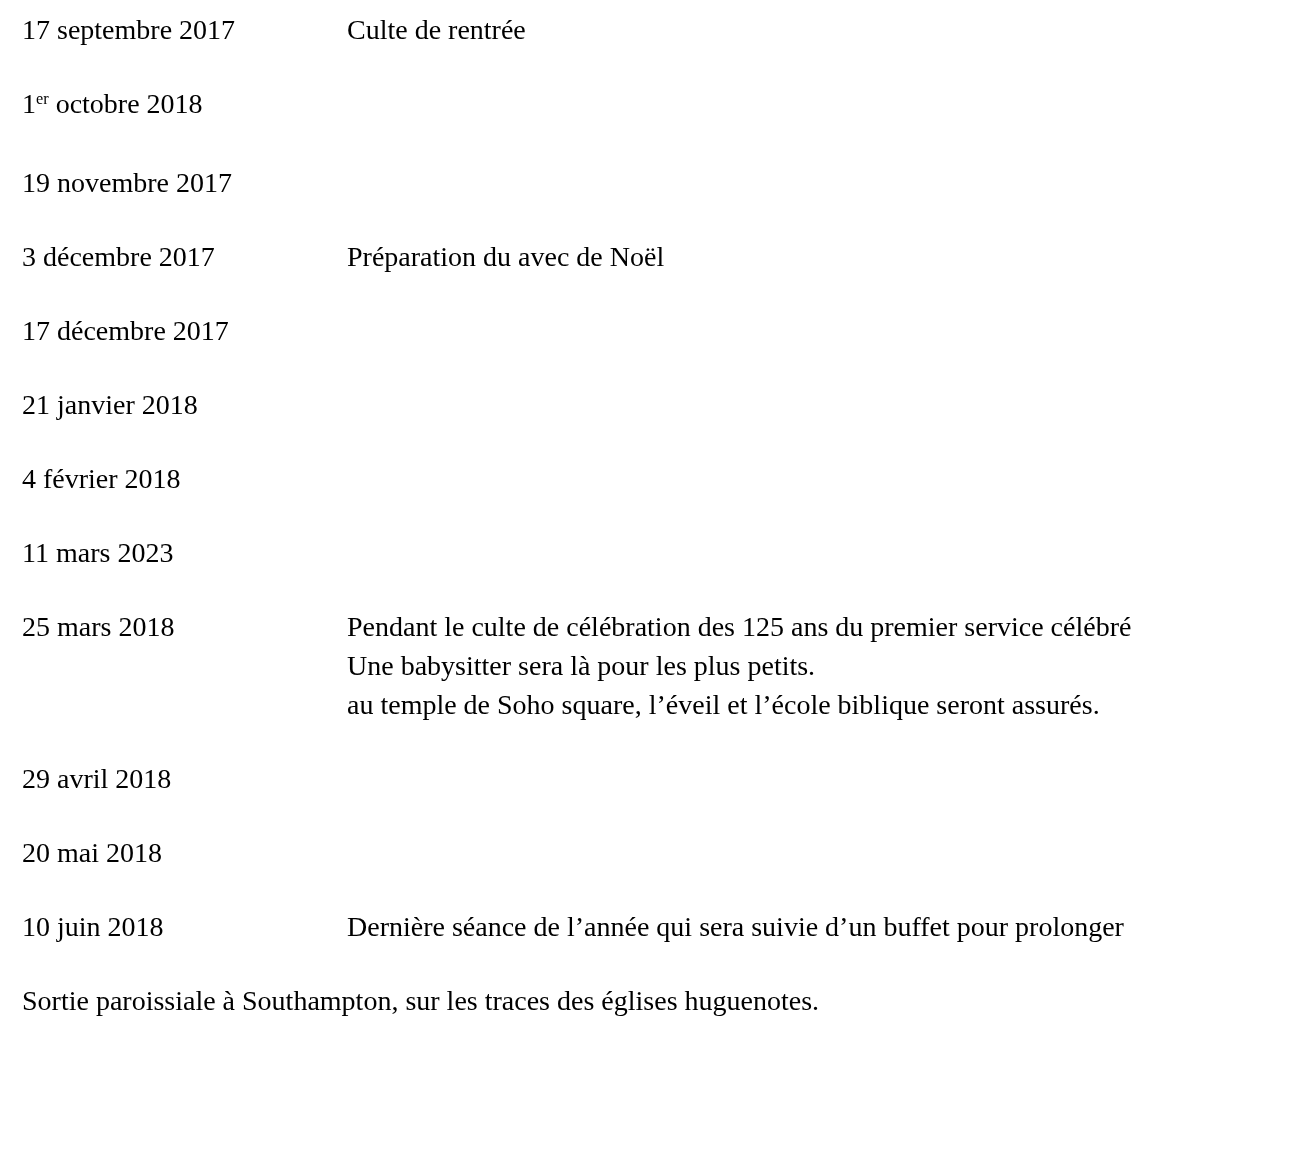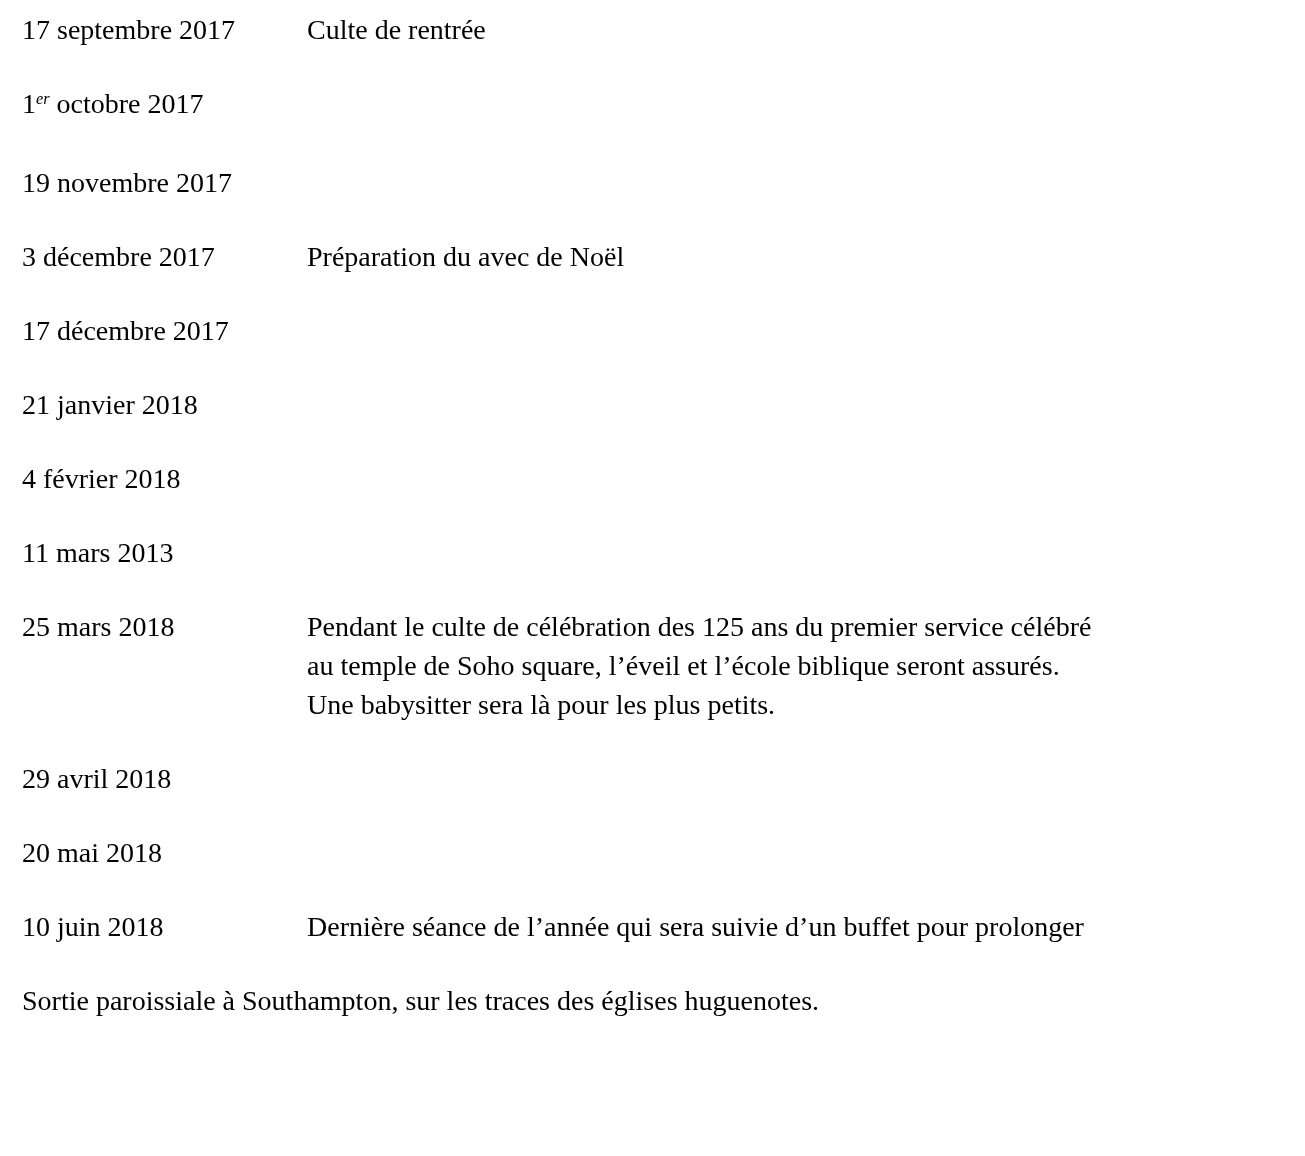--- a/index.html
+++ b/index.html
@@ -17,54 +17,54 @@
     padding: 10px 0 0 22px;
     font-family: "Liberation Serif", "DejaVu Serif", serif;
     font-size: 28px;
     line-height: 39px;
     color: #000000;
   }
   .row {
     display: flex;
     align-items: flex-start;
     margin-bottom: 35px;
+    gap: 40px;
   }
   .date {
     flex: 0 0 285px;
     white-space: nowrap;
   }
   .desc {
     flex: 1 1 auto;
     min-width: 0;
   }
   .line {
     white-space: nowrap;
   }
   .sup {
     font-size: 0.58em;
     vertical-align: baseline;
     position: relative;
     top: -0.55em;
-    font-style: italic;
   }
 </style>
 </head>
 <body>
 
 <div class="page">
 
   <div class="row">
     <div class="date">17 septembre 2017</div>
     <div class="desc">
       <div class="line">Culte de rentrée</div>
     </div>
   </div>
 
   <div class="row">
-    <div class="date"><span>1</span><span class="sup">er</span><span> octobre 2017</span></div>
+    <div class="date"><span>1</span><span class="sup">er</span><span> octobre 2018</span></div>
     <div class="desc"></div>
   </div>
 
 
   <div class="row">
     <div class="date">19 novembre 2017</div>
     <div class="desc"></div>
   </div>
 
   <div class="row">
@@ -82,30 +82,30 @@
     <div class="date">21 janvier 2018</div>
     <div class="desc"></div>
   </div>
 
   <div class="row">
     <div class="date">4 février 2018</div>
     <div class="desc"></div>
   </div>
 
   <div class="row">
-    <div class="date">11 mars 2013</div>
+    <div class="date">11 mars 2023</div>
     <div class="desc"></div>
   </div>
 
   <div class="row">
     <div class="date">25 mars 2018</div>
     <div class="desc">
       <div class="line">Pendant le culte de célébration des 125 ans du premier service célébré</div>
+      <div class="line">Une babysitter sera là pour les plus petits.</div>
       <div class="line">au temple de Soho square, l’éveil et l’école biblique seront assurés.</div>
-      <div class="line">Une babysitter sera là pour les plus petits.</div>
     </div>
   </div>
 
   <div class="row">
     <div class="date">29 avril 2018</div>
     <div class="desc"></div>
   </div>
 
   <div class="row">
     <div class="date">20 mai 2018</div>

